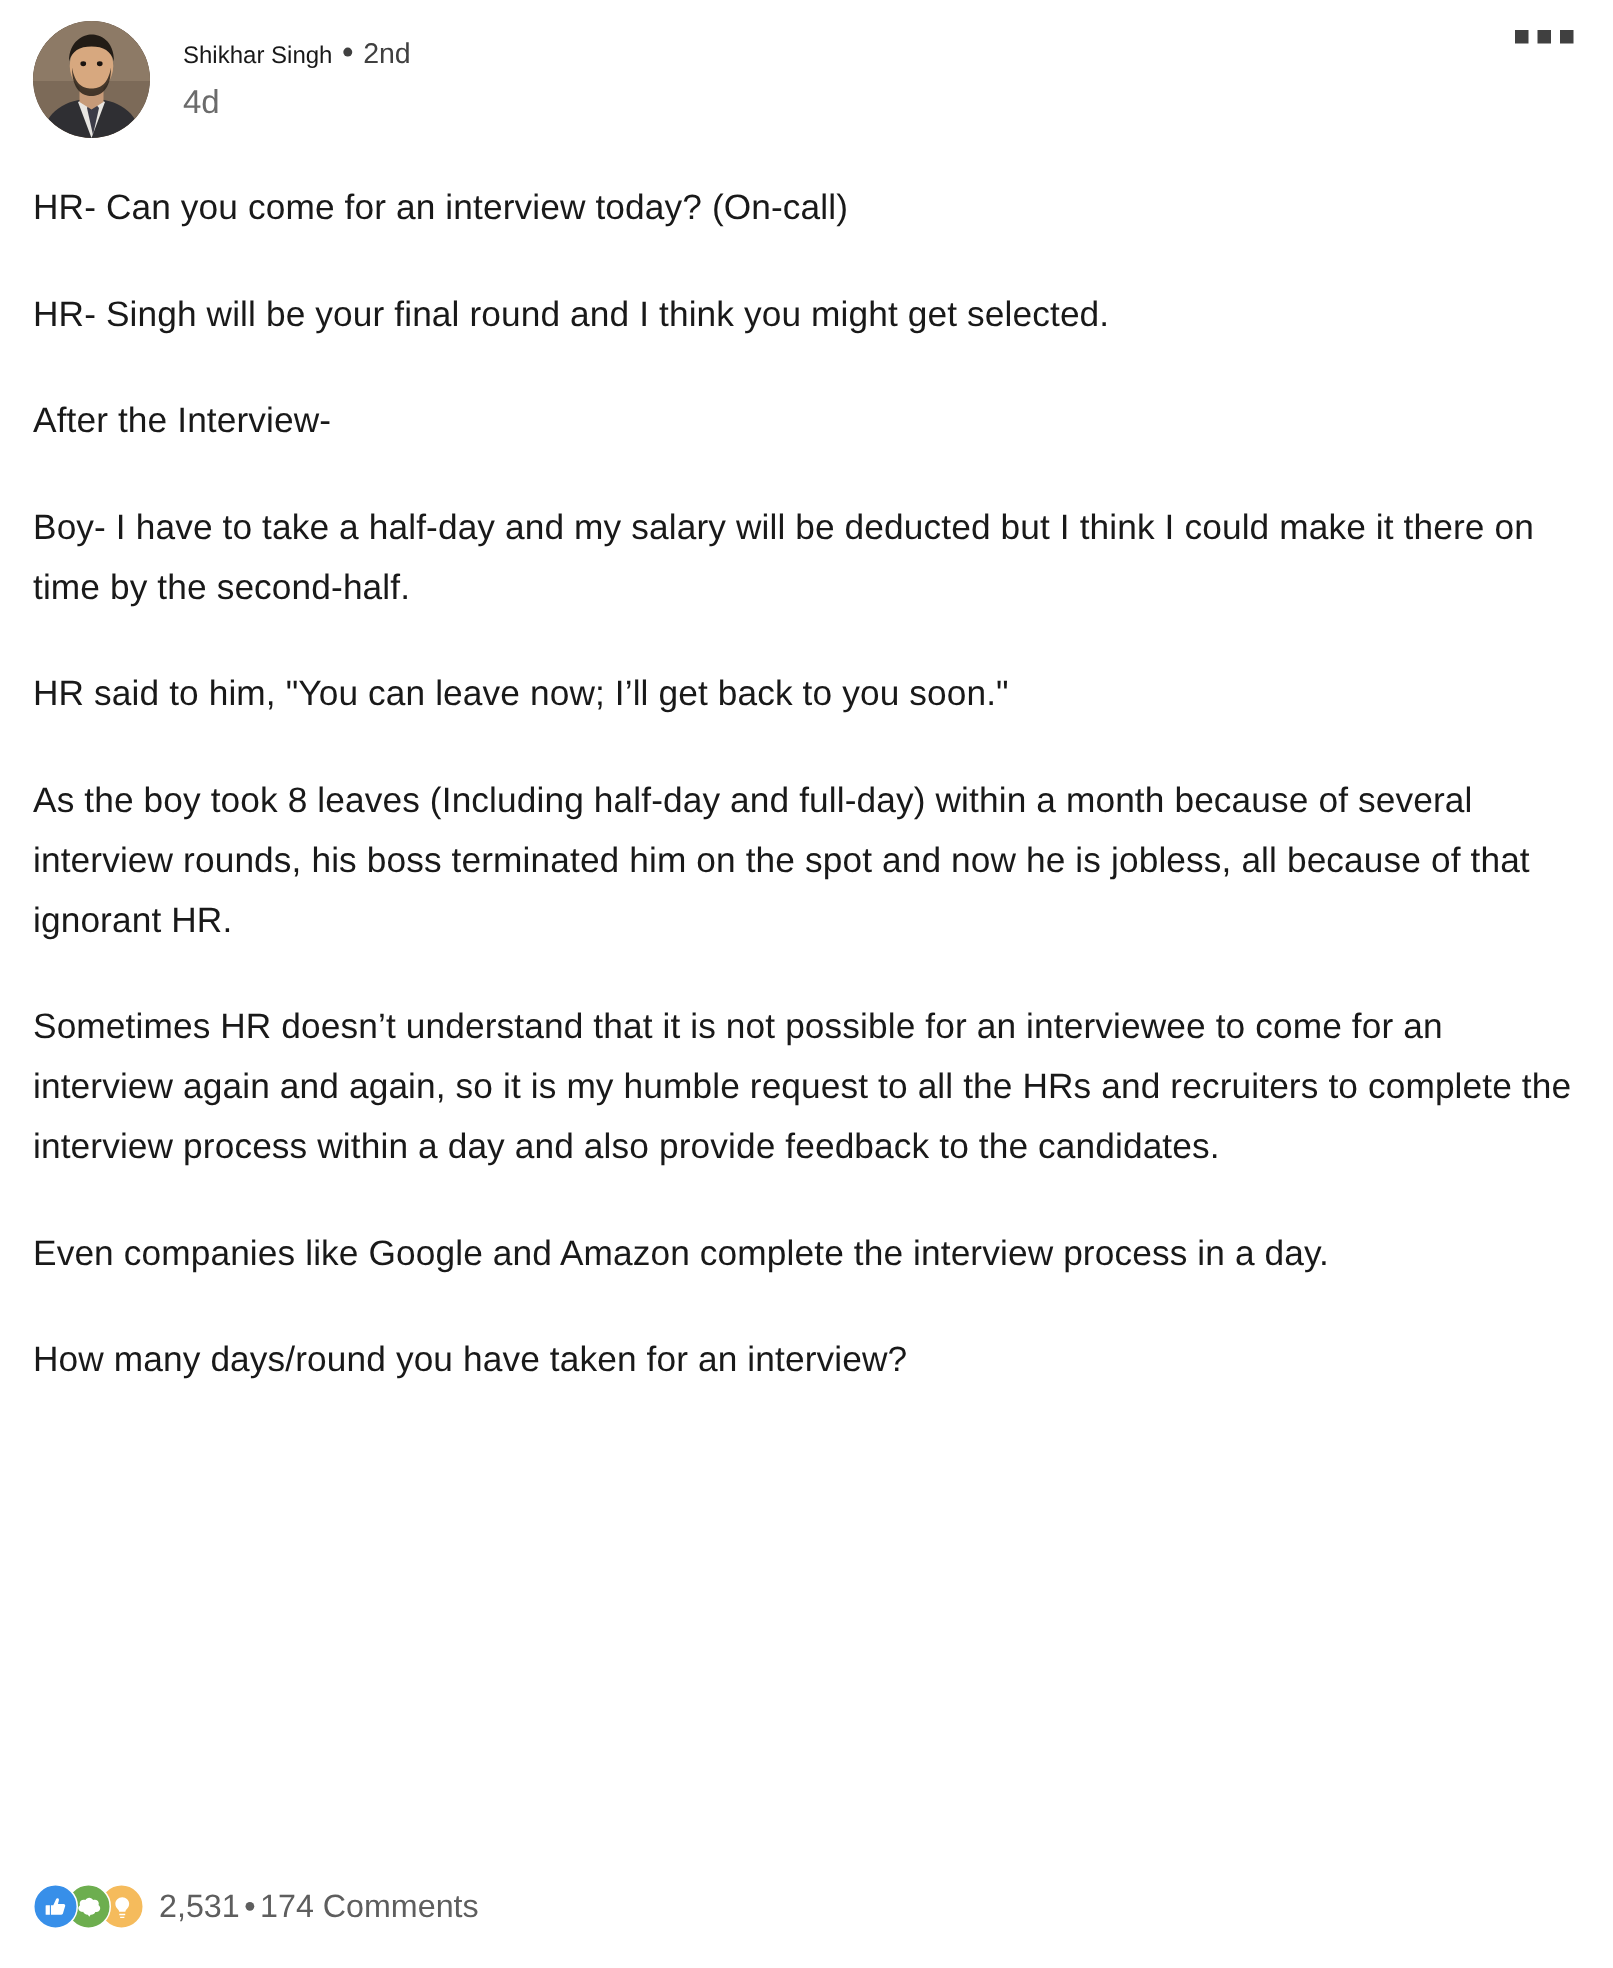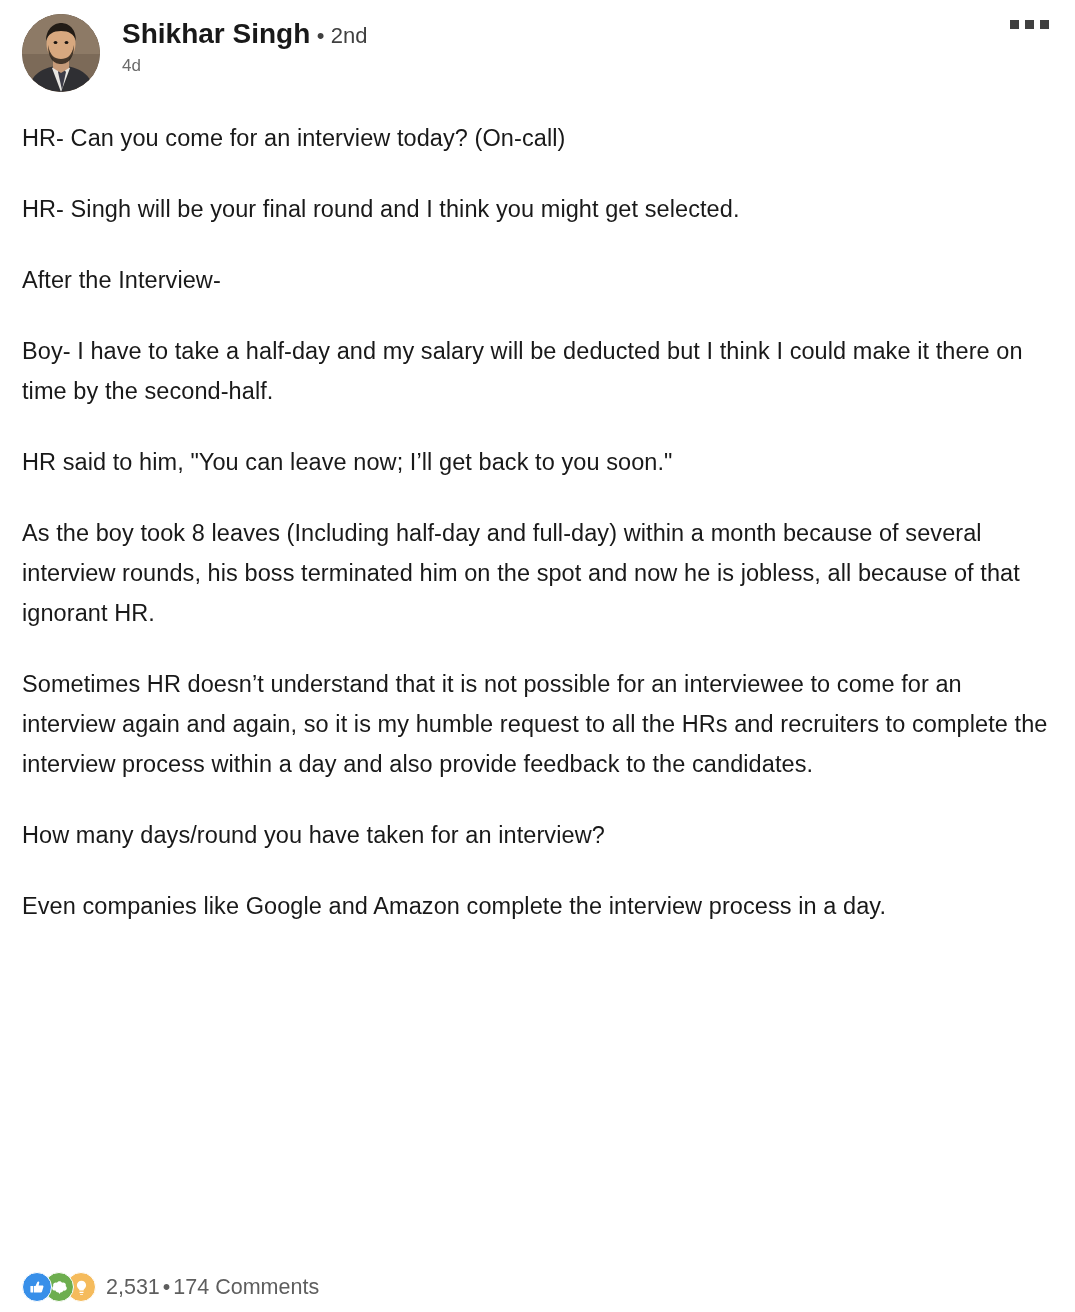--- a/index.html
+++ b/index.html
@@ -42,43 +42,43 @@
     flex: 1 1 auto;
     min-width: 0;
     padding-top: 6px;
   }
   .name-line {
     font-size: 23px;
     line-height: 28px;
     white-space: nowrap;
   }
   .author-name {
-    font-weight: bold;
+    font-weight: normal;
     color: #191919;
-    font-size: 28px;
+    font-size: 16px;
   }
   .degree-dot {
     color: #404040;
     font-size: 22px;
     font-weight: 400;
   }
   .degree {
     color: #404040;
-    font-size: 22px;
+    font-size: 19px;
     font-weight: 400;
   }
   .headline {
     font-size: 21px;
     line-height: 27px;
     color: #6b6b6b;
     margin-top: 2px;
     white-space: nowrap;
   }
   .timestamp {
-    font-size: 17px;
+    font-size: 22px;
     line-height: 27px;
     color: #6b6b6b;
     margin-top: 2px;
   }
   .menu-button {
     flex: 0 0 auto;
     padding: 6px 4px 0 10px;
     cursor: pointer;
     align-self: flex-start;
   }
@@ -101,21 +101,21 @@
     color: #191919;
     letter-spacing: 0.08px;
   }
   .post-body p {
     margin: 0 0 31px 0;
   }
   
   .social-bar {
     position: absolute;
     left: 22px;
-    bottom: 8px;
+    bottom: 24px;
     display: flex;
     align-items: center;
     height: 34px;
   }
   .reactions {
     display: flex;
     align-items: center;
     margin-right: 10px;
   }
   .reaction {
@@ -199,22 +199,22 @@
   </div>
 
   <div class="post-body">
     <p>HR- Can you come for an interview today? (On-call)</p>
     <p>HR- Singh will be your final round and I think you might get selected.</p>
     <p>After the Interview-</p>
     <p>Boy- I have to take a half-day and my salary will be deducted but I think I could make it there on time by the second-half.</p>
     <p>HR said to him, "You can leave now; I’ll get back to you soon."</p>
     <p>As the boy took 8 leaves (Including half-day and full-day) within a month because of several interview rounds, his boss terminated him on the spot and now he is jobless, all because of that ignorant HR.</p>
     <p>Sometimes HR doesn’t understand that it is not possible for an interviewee to come for an interview again and again, so it is my humble request to all the HRs and recruiters to complete the interview process within a day and also provide feedback to the candidates.</p>
+    <p>Even companies like Google and Amazon complete the interview process in a day.</p>
     <p>How many days/round you have taken for an interview?</p>
-    <p>Even companies like Google and Amazon complete the interview process in a day.</p>
   </div>
 
   <div class="social-bar">
     <div class="reactions">
       <span class="reaction like">
         <svg width="17" height="17" viewBox="0 0 24 24" aria-hidden="true">
             <path fill="#ffffff" d="M7 10h2.2l2.6-5.6c.3-.7 1-1 1.7-.8.8.2 1.2 1 1 1.8L13.6 9H19c1 0 1.7 1 1.4 1.9l-2.1 7c-.2.7-.8 1.1-1.5 1.1H7V10zm-4.5 0H6v9H2.5c-.3 0-.5-.2-.5-.5v-8c0-.3.2-.5.5-.5z"></path>
           </svg>
       </span>
       <span class="reaction support">

